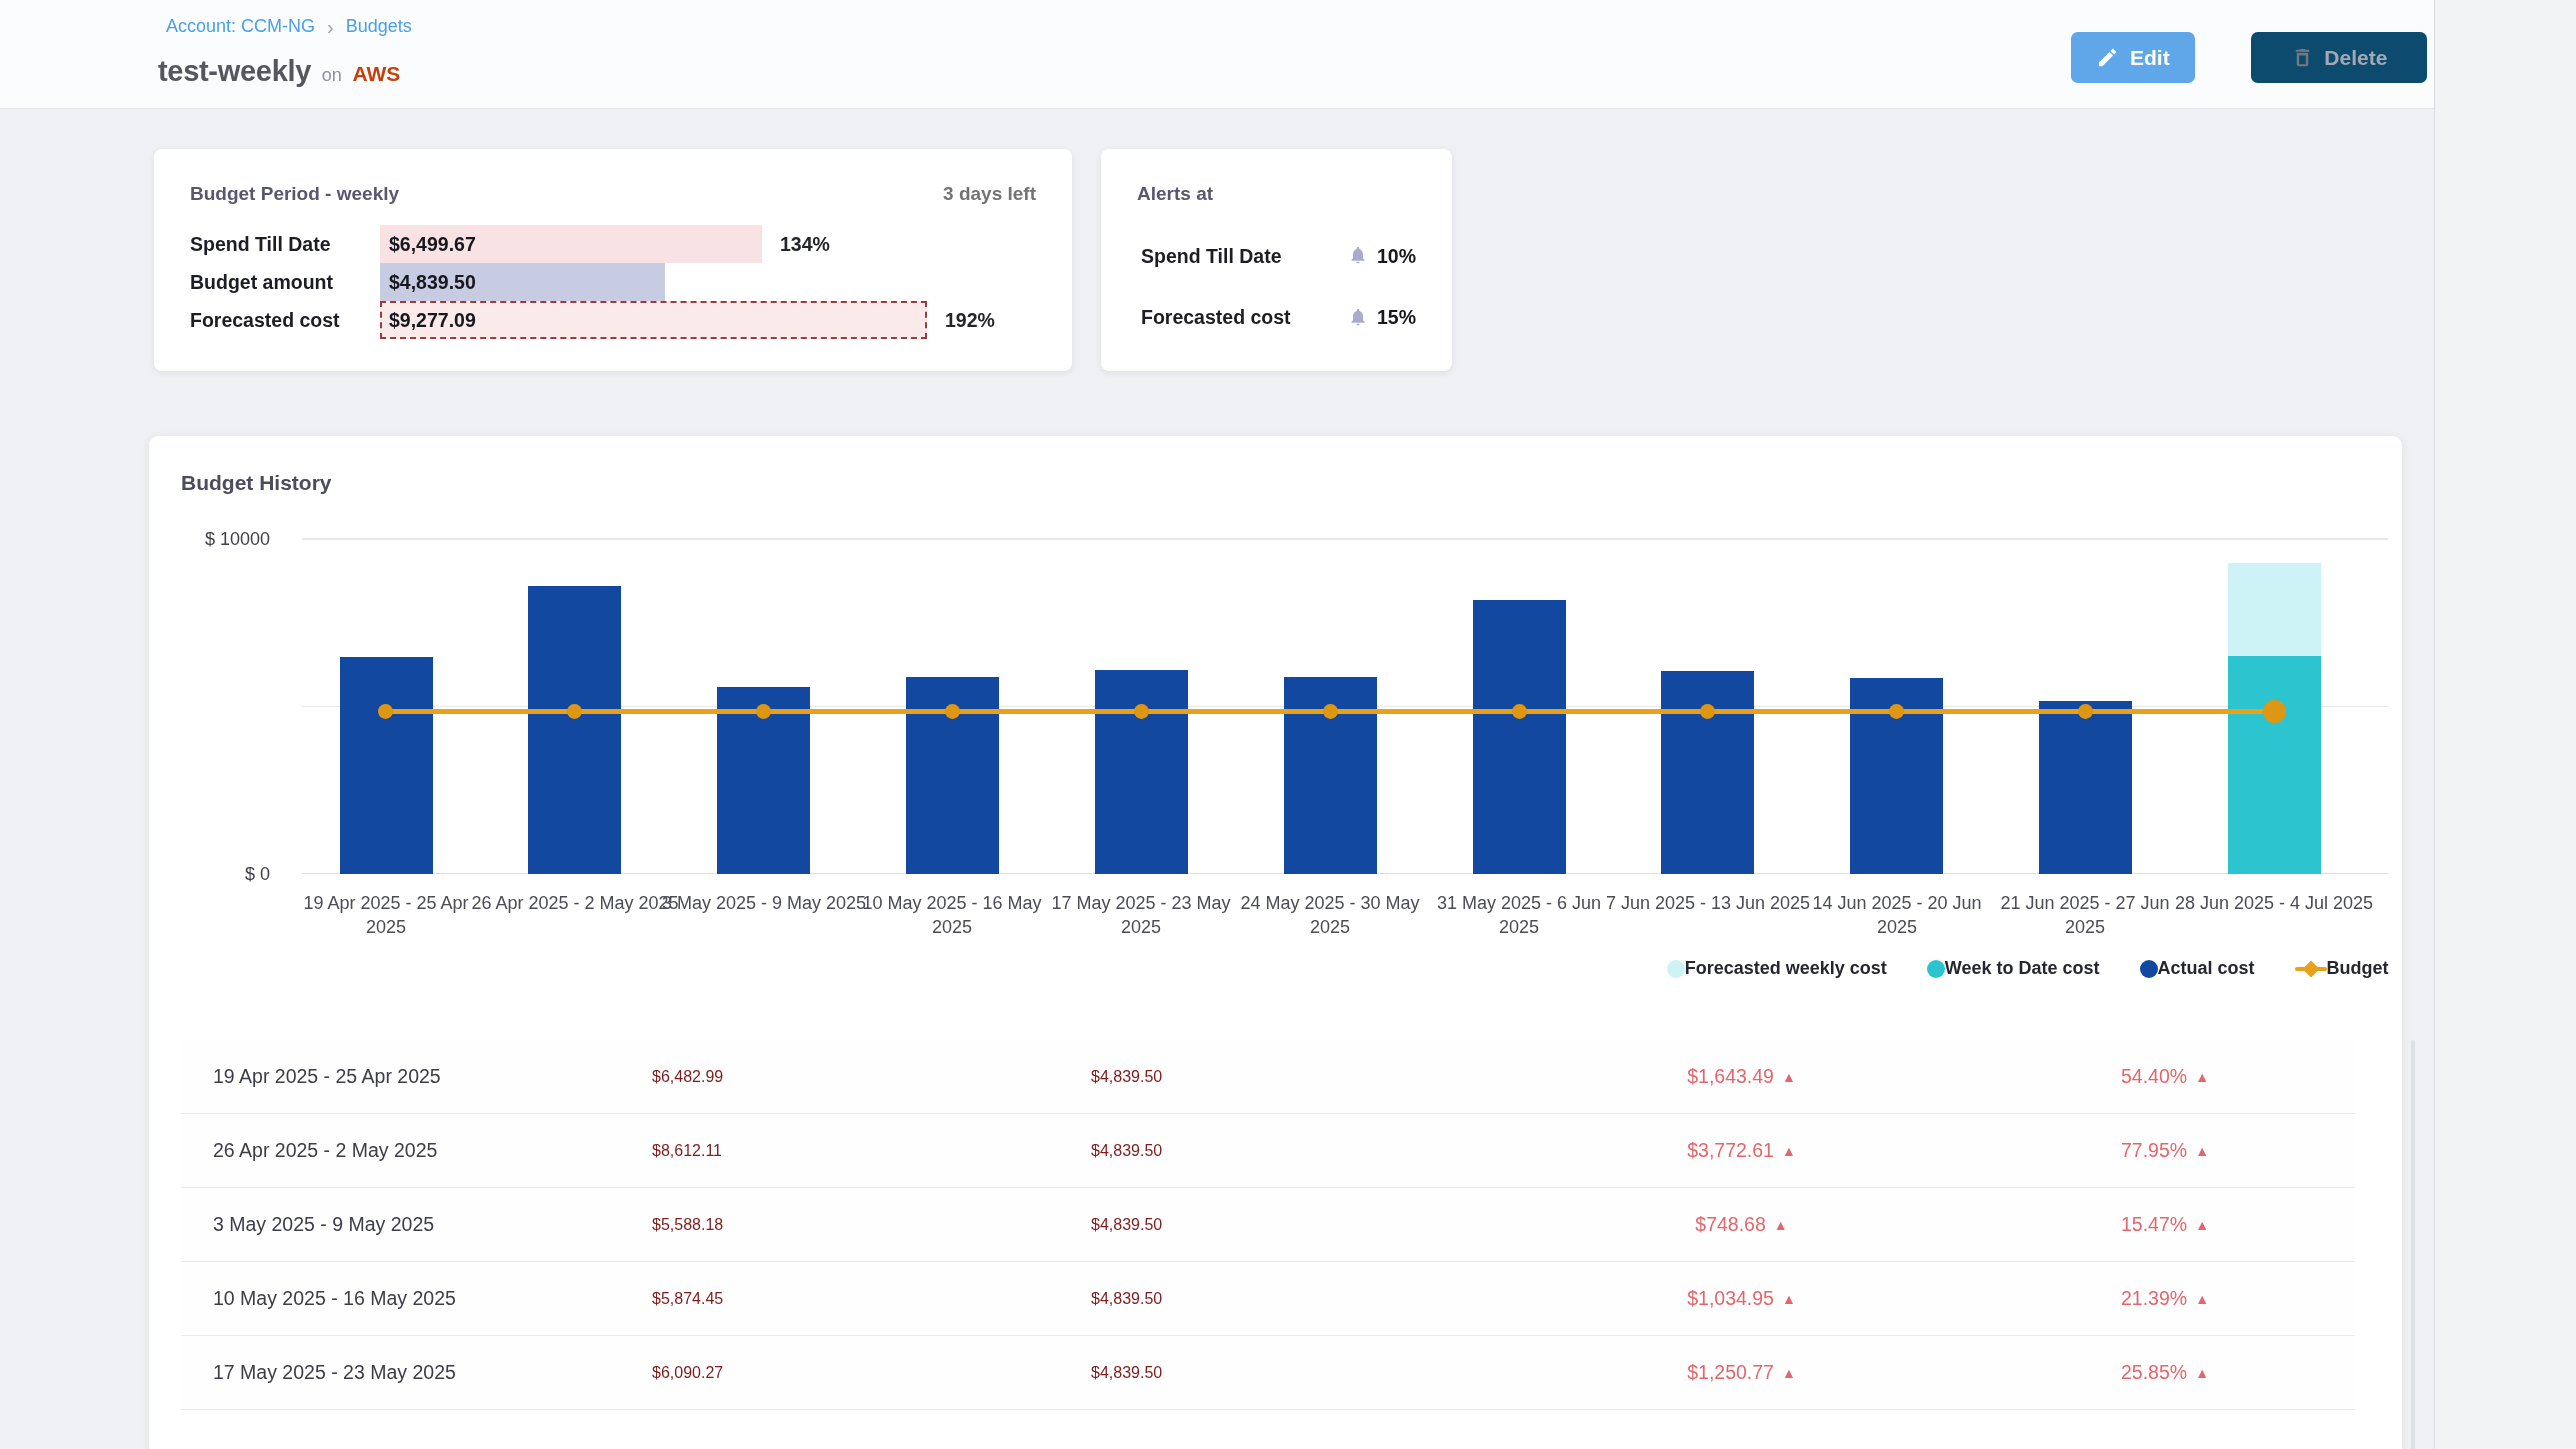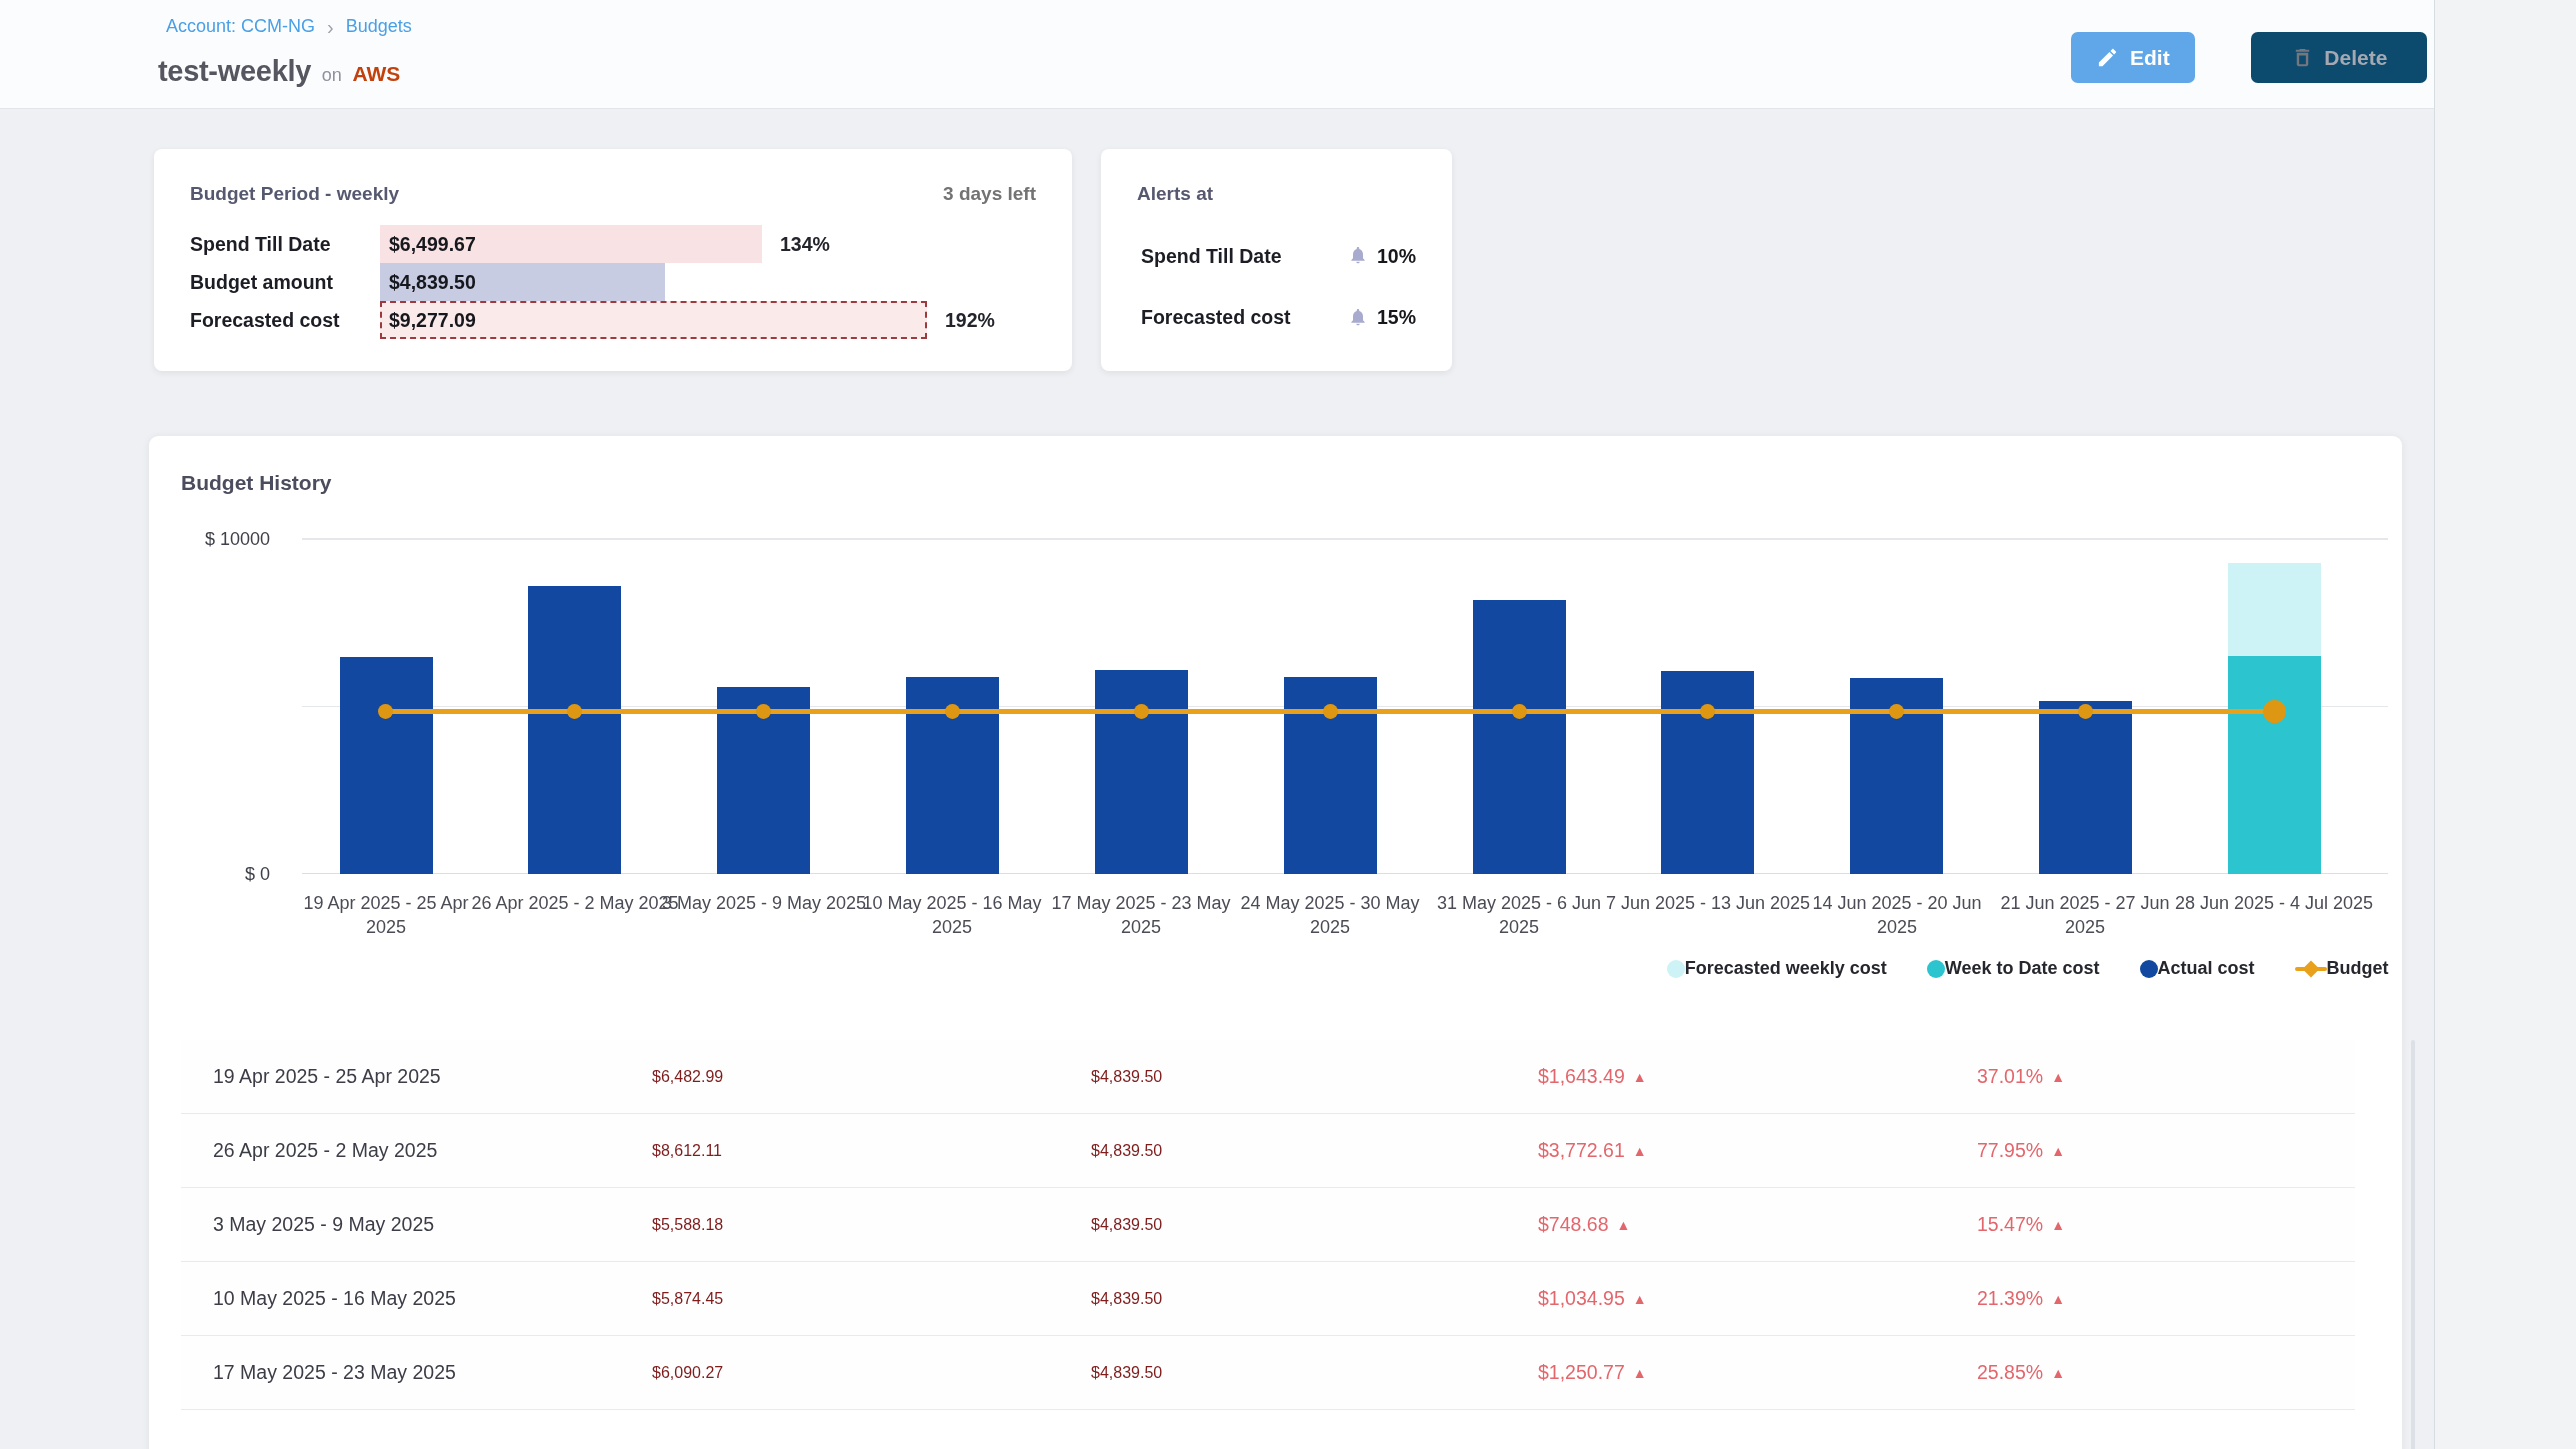--- a/index.html
+++ b/index.html
@@ -81,21 +81,21 @@
 
   
   .table { position:absolute; left:32px; top:604px; width:2174px; }
   .t-header, .t-row { display:grid; grid-template-columns:439px 439px 447px 439px 408px; align-items:center; }
   .t-header { height:36px; background:#f5f6f8; border-bottom:0.7px solid #e3e5e9; }
   .t-header .t-cell { font-size:17px; font-weight:700; color:#111216; letter-spacing:0.3px; }
   .t-cell { padding-left:32px; }
   .t-row { height:74px; border-bottom:0.7px solid #e8eaee; background:#fefefe; }
   .t-period { font-size:19.5px; color:#3c3d47; }
   .t-money { font-size:16px; color:#7f1d1d; }
-  .t-variance { font-size:19.5px; display:flex; align-items:center; gap:8px; }
+  .t-variance { font-size:19.5px; display:flex; align-items:center; gap:8px;justify-content:center; }
   .t-arrow { font-size:14px; }
 
   .table-scrollbar { position:absolute; left:2262px; top:604px; width:4px; height:443px;
                      background:#dde0e5; border-radius:2px; }
 </style>
 </head>
 <body>
 
 <div class="page">
   <div class="gutter"></div>
@@ -245,21 +245,21 @@
     <div class="table" id="table">
         <div class="t-row">
           <div class="t-cell t-period">19 Apr 2025 - 25 Apr 2025</div>
           <div class="t-cell t-money">$6,482.99</div>
           <div class="t-cell t-money">$4,839.50</div>
           <div class="t-cell t-variance" style="color: rgb(227, 102, 108);">
             <span>$1,643.49</span>
             <span class="t-arrow">▲</span>
           </div>
           <div class="t-cell t-variance" style="color: rgb(227, 102, 108);">
-            <span>37.01%</span>
+            <span>54.40%</span>
             <span class="t-arrow">▲</span>
           </div>
         </div>
         <div class="t-row">
           <div class="t-cell t-period">26 Apr 2025 - 2 May 2025</div>
           <div class="t-cell t-money">$8,612.11</div>
           <div class="t-cell t-money">$4,839.50</div>
           <div class="t-cell t-variance" style="color: rgb(227, 102, 108);">
             <span>$3,772.61</span>
             <span class="t-arrow">▲</span>

